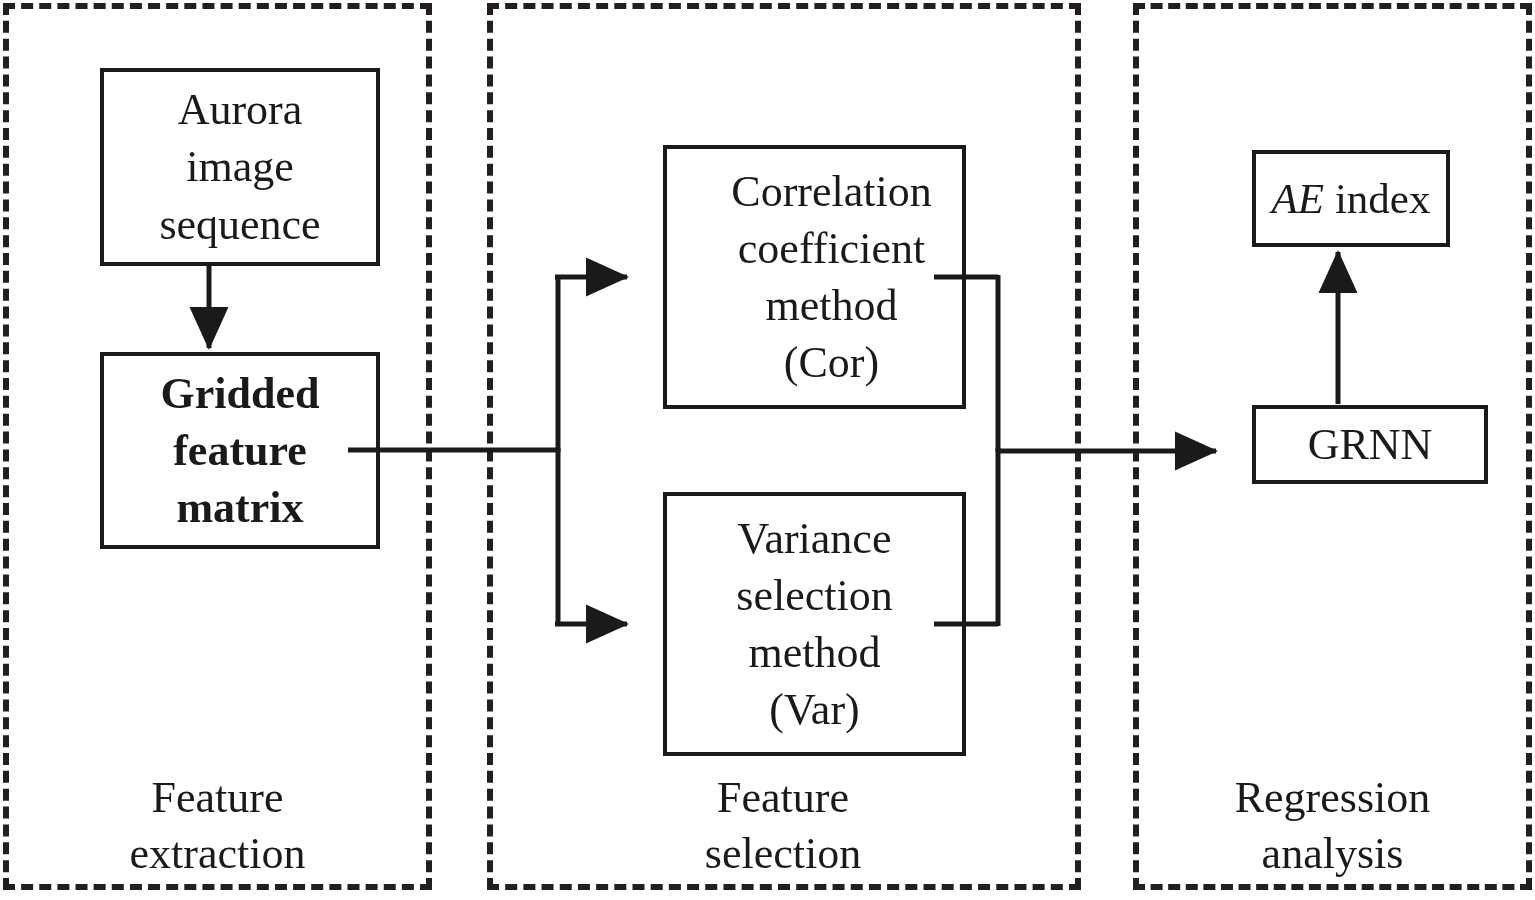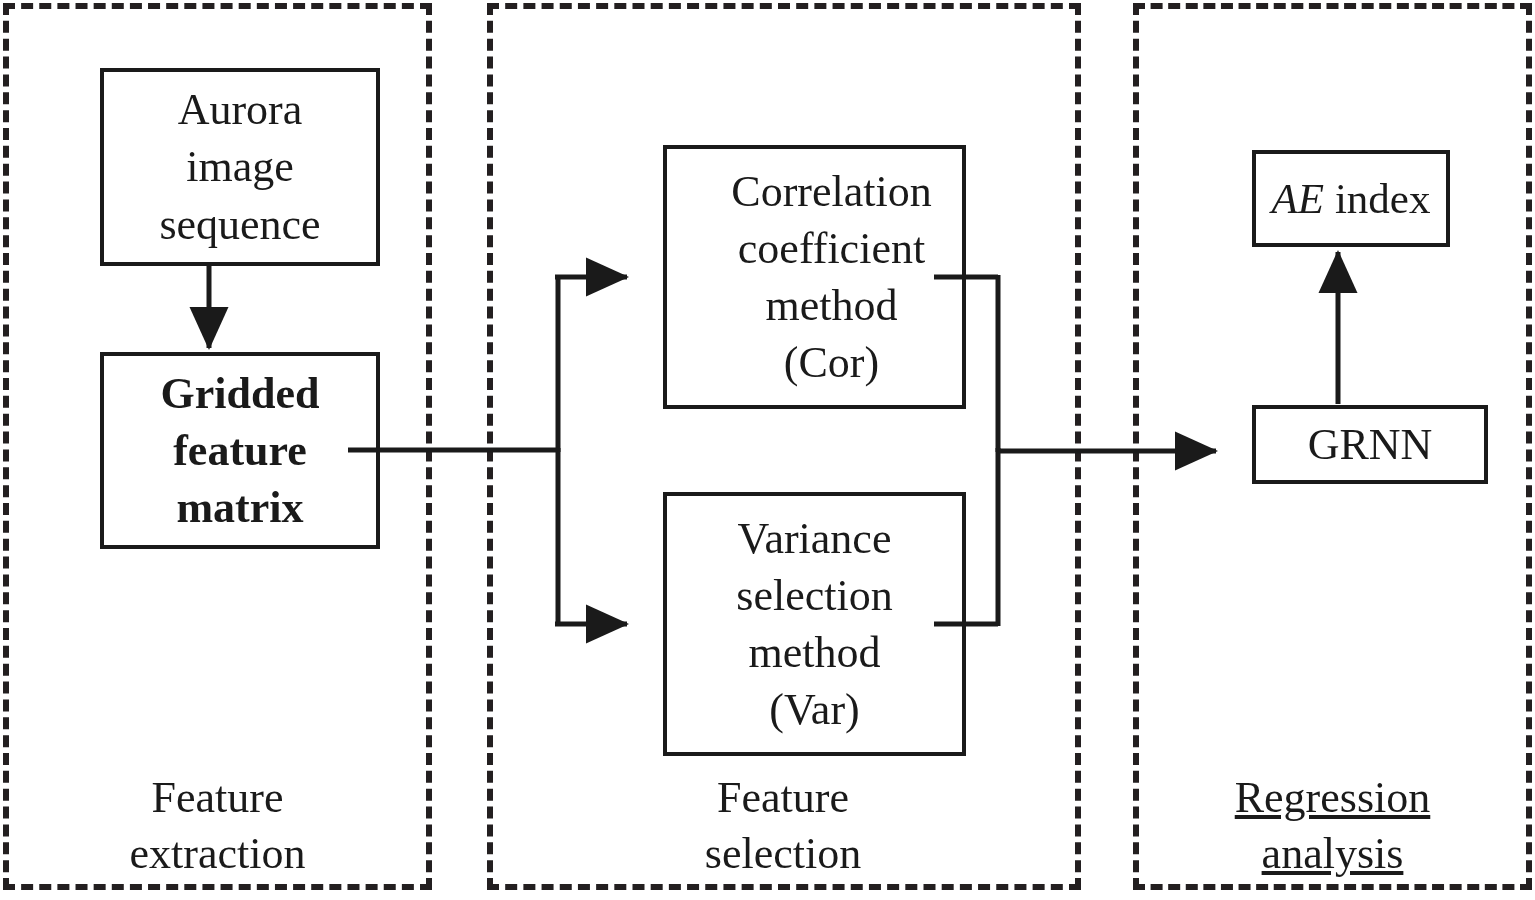--- a/index.html
+++ b/index.html
@@ -66,21 +66,21 @@
 <div id="canvas">
 
   <div class="stage" style="left:3px; top:3px; width:429px; height:887px;"></div>
   <div class="stage" style="left:487px; top:3px; width:594px; height:887px;"></div>
   <div class="stage" style="left:1133px; top:3px; width:399px; height:887px;"></div>
 
   <div class="stage-label" style="left:20px; top:770px; width:395px;">Feature
 extraction</div>
   <div class="stage-label" style="left:500px; top:770px; width:566px;">Feature
 selection</div>
-  <div class="stage-label" style="left:1145px; top:770px; width:375px;text-decoration:underline;">Regression
+  <div class="stage-label" style="left:1145px; top:770px; width:375px;">Regression
 analysis</div>
 
   <div class="node" style="left:68px; top:68px; width:280px; height:198px;">Aurora
 image
 sequence</div>
 
   <div class="node" style="left:68px; top:352px; width:280px; height:197px;font-weight:bold;">Gridded
 feature
 matrix</div>
 

